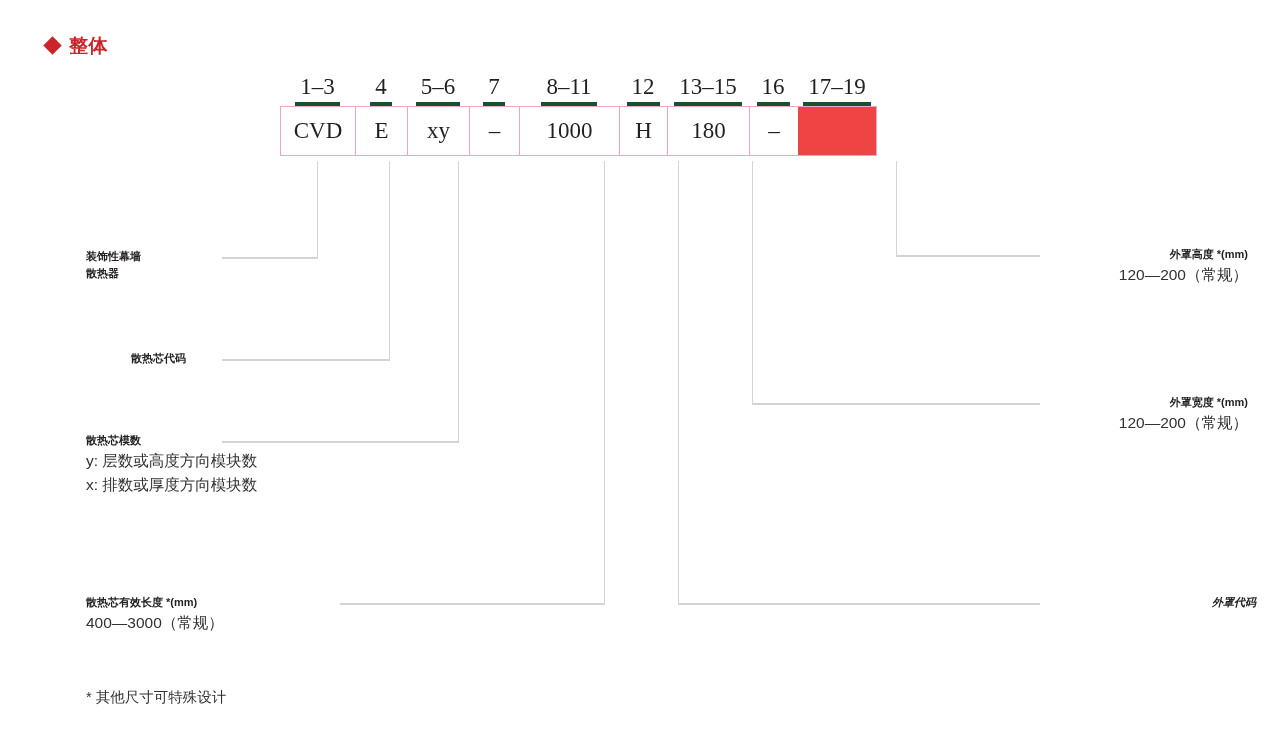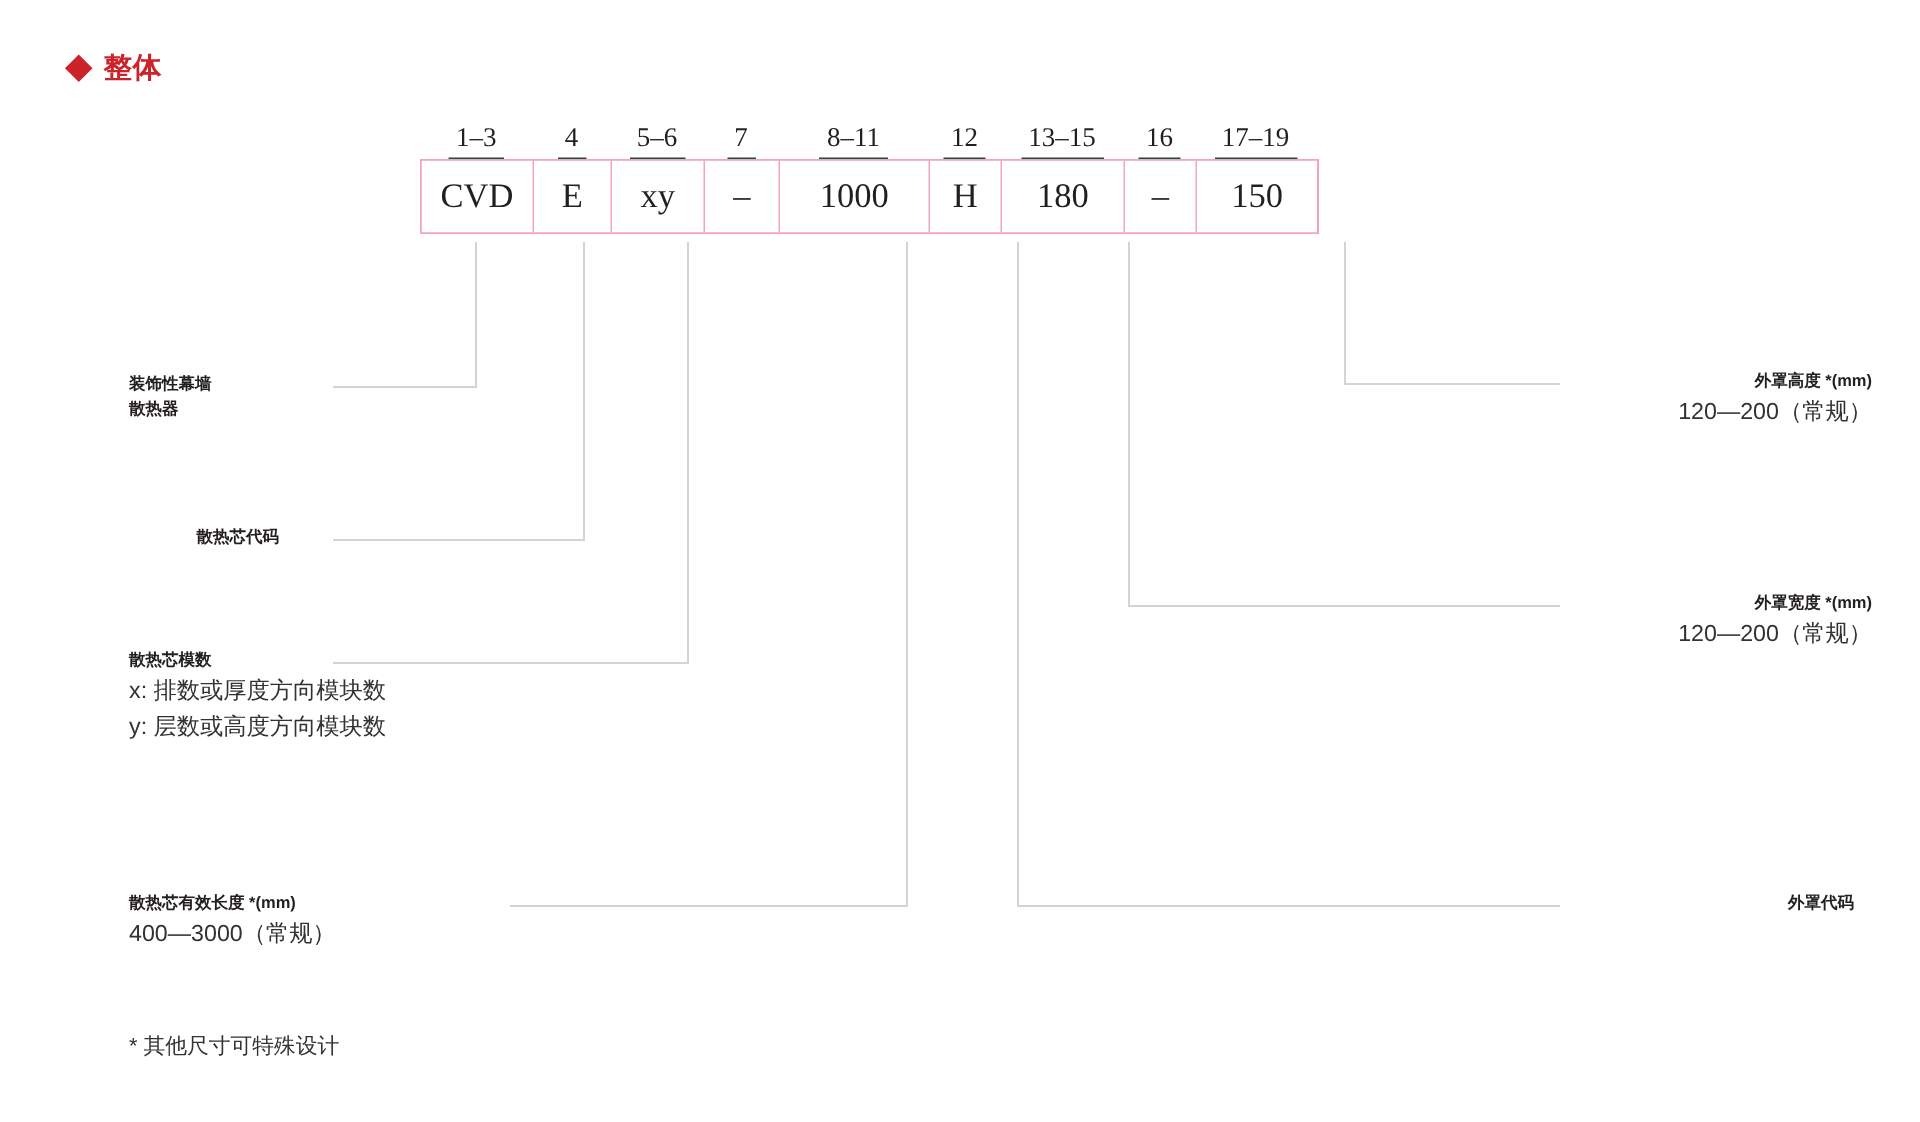--- a/index.html
+++ b/index.html
@@ -55,23 +55,23 @@
   .pos-cell {
     display: flex;
     align-items: flex-end;
     justify-content: center;
     box-sizing: border-box;
     height: 26px;
   }
   .pos-cell span {
     display: block;
     font-family: "Liberation Serif", "DejaVu Serif", serif;
-    font-size: 18px;
-    color: #231f20;
-    border-bottom: 1px solid #14532d;
+    font-size: 23px;
+    color: #231f20;
+    border-bottom: 4px solid #14532d;
     padding: 0 5px 3px 5px;
     line-height: 1.1;
     white-space: nowrap;
   }
   .cells-row {
     display: flex;
     border: 1.5px solid #f2a3c6;
     box-sizing: border-box;
     background: #ef4444;
     height: 50px;
@@ -185,53 +185,52 @@
     </div>
     <div class="cells-row">
       <div class="code-cell" style="width:75px">CVD</div>
       <div class="code-cell" style="width:52px">E</div>
       <div class="code-cell" style="width:62px">xy</div>
       <div class="code-cell" style="width:50px">–</div>
       <div class="code-cell" style="width:100px">1000</div>
       <div class="code-cell" style="width:48px">H</div>
       <div class="code-cell" style="width:82px">180</div>
       <div class="code-cell" style="width:48px">–</div>
-      <div class="code-cell" style="width:80px">150</div>
     </div>
   </div>
 
   <div class="anno" style="left:86px; top:248px;">
     <div class="hd">装饰性幕墙</div>
     <div class="hd">散热器</div>
   </div>
 
   <div class="anno" style="left:86px; top:350px;margin-left:45px;">
     <div class="hd">散热芯代码</div>
   </div>
 
   <div class="anno" style="left:86px; top:432px;">
     <div class="hd">散热芯模数</div>
+    <div class="sub">y: 层数或高度方向模块数</div>
     <div class="sub">x: 排数或厚度方向模块数</div>
-    <div class="sub">y: 层数或高度方向模块数</div>
   </div>
 
   <div class="anno" style="left:86px; top:594px;">
     <div class="hd">散热芯有效长度 *(mm)</div>
     <div class="sub">400—3000（常规）</div>
   </div>
 
   <div class="anno right-block" style="right:32px; top:246px;">
     <div class="hd">外罩高度 *(mm)</div>
     <div class="sub">120—200（常规）</div>
   </div>
 
   <div class="anno right-block" style="right:32px; top:394px;margin-left:40px;">
     <div class="hd">外罩宽度 *(mm)</div>
     <div class="sub">120—200（常规）</div>
   </div>
 
-  <div class="anno right-block" style="right:44px; top:594px;">
+  <div class="anno right-block" style="right:24px; top:594px;font-style:italic;">
     <div class="hd">外罩代码</div>
   </div>
 
   <div class="footnote" style="left:86px; top:688px;">* 其他尺寸可特殊设计</div>
 
 </div>
 
 </body></html>

